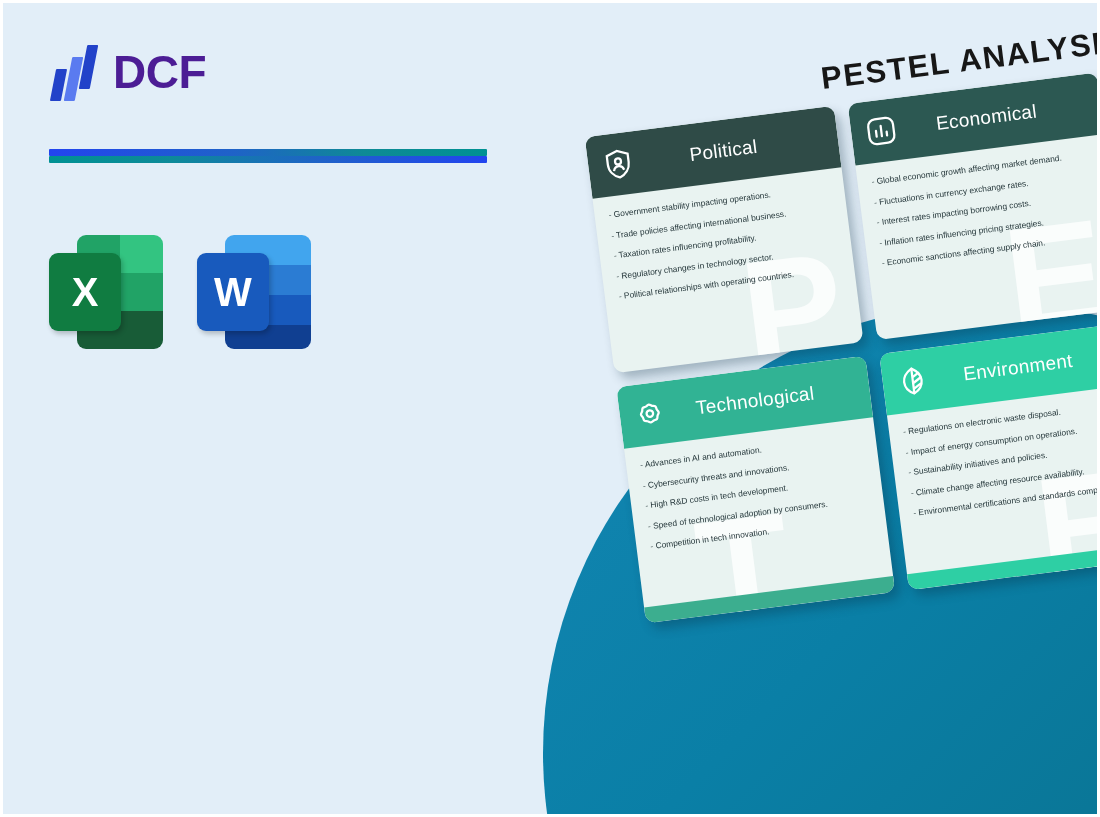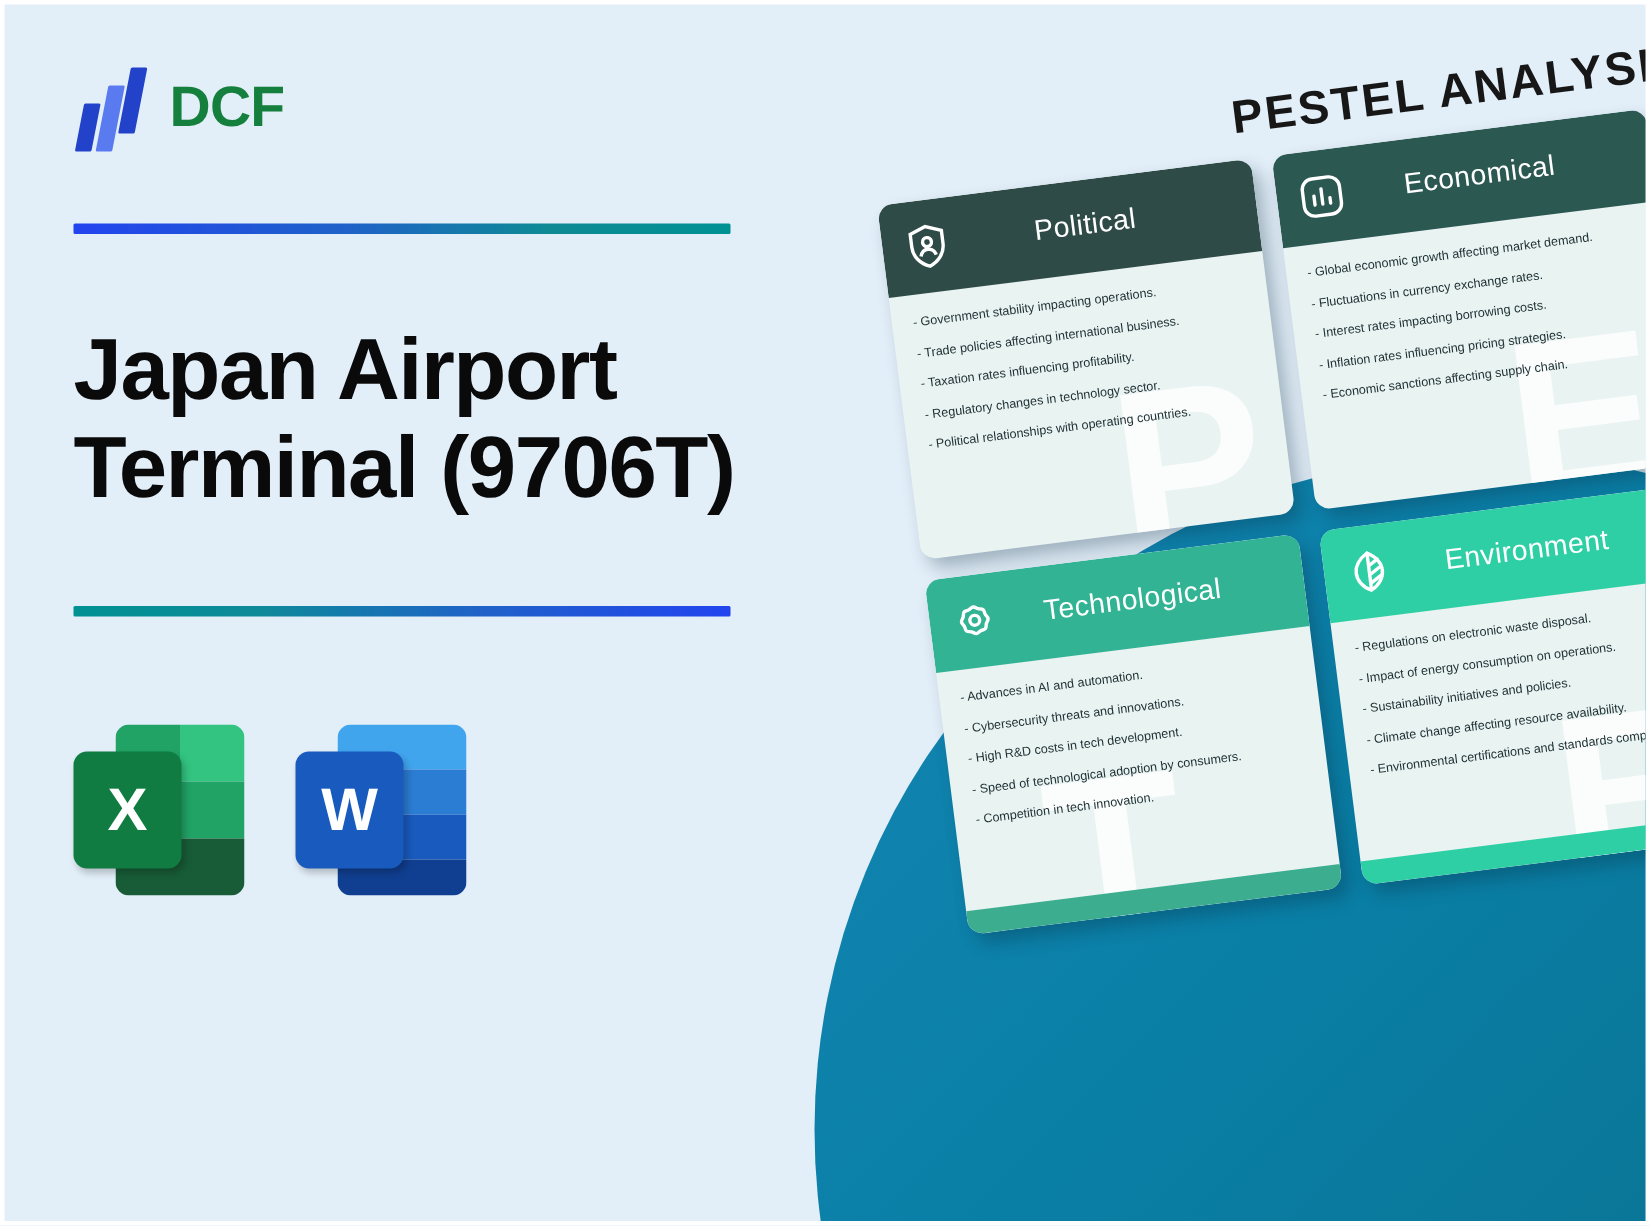--- a/index.html
+++ b/index.html
@@ -28,21 +28,21 @@
   
   .left-col{position:absolute;left:46px;top:30px;width:470px;}
 
   .logo-row{display:flex;align-items:center;height:78px;}
   .logo-mark{position:relative;width:54px;height:58px;margin-right:10px;}
   .logo-mark i{position:absolute;display:block;transform:skewX(-11deg);border-radius:1px;}
   .bar-a{left:4px;top:26px;width:11px;height:32px;background:#2242c9;}
   .bar-b{left:19px;top:14px;width:11px;height:44px;background:#5a7bf0;}
   .bar-c{left:34px;top:2px;width:11px;height:44px;background:#2242c9;}
   .logo-text{
-    font-size:38px;font-weight:700;color:#15803d;letter-spacing:-0.5px;
+    font-size:46px;font-weight:700;color:#4c1d95;letter-spacing:-0.5px;
     font-family:"Liberation Sans", sans-serif;line-height:1;text-align:center;
   }
 
   .rule{height:7px;width:438px;border-radius:1px;}
   .rule-top{margin-top:38px;background:linear-gradient(90deg,#2244ef 0%,#1f62c8 42%,#0e8a95 72%,#009193 100%);}
   .rule-bottom{background:linear-gradient(90deg,#009193 0%,#0d8a99 28%,#1f62c8 62%,#2244ef 100%);}
 
   .headline{
     margin:0;padding:0;
     font-size:58px;line-height:1.12;font-weight:700;color:#0a0a0a;
@@ -164,23 +164,20 @@
       <div class="logo-mark">
         <i class="bar-a"></i>
           <i class="bar-b"></i>
           <i class="bar-c"></i>
       </div>
       <div class="logo-text">DCF</div>
     </div>
 
     <div class="rule rule-top"></div>
 
-    <div class="headline-wrap">
-      <h1 class="headline">Japan Airport Terminal (9706T)</h1>
-    </div>
 
     <div class="rule rule-bottom"></div>
 
     <div class="office-row">
 
       <div class="office-icon">
         <div class="oi-sheet">
           <span class="x-q1"></span>
             <span class="x-q2"></span>
           <span class="x-q3"></span>

